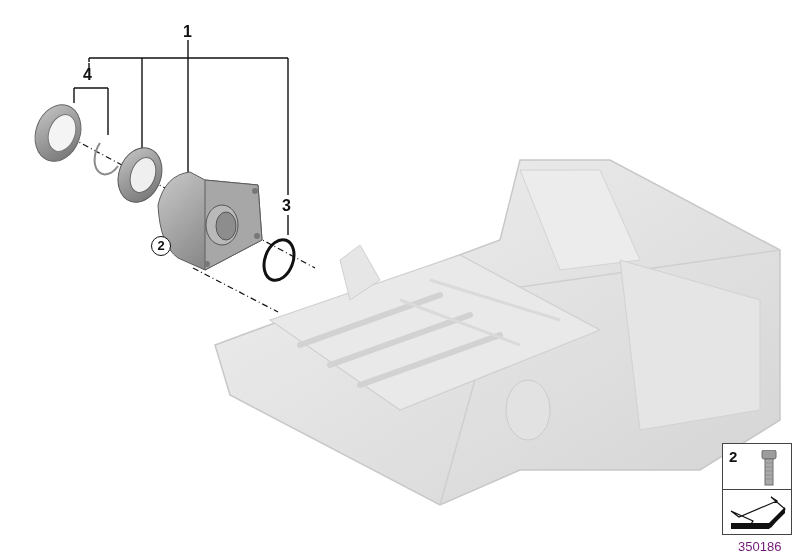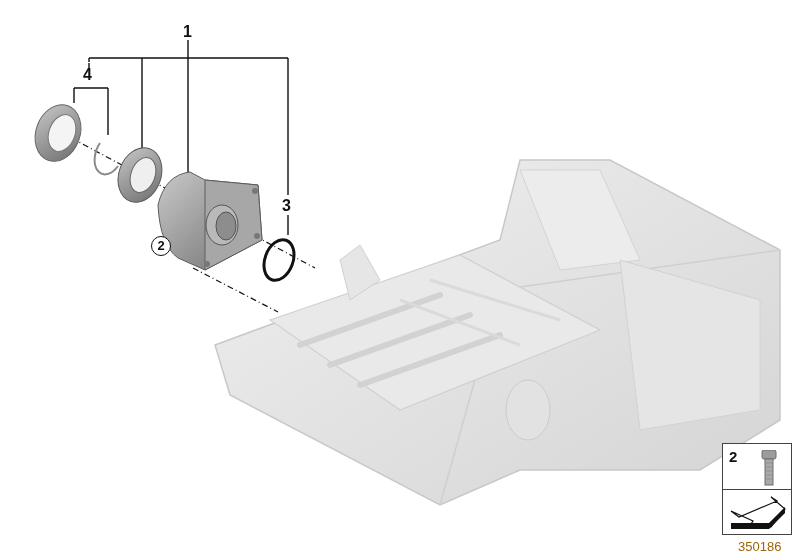--- a/index.html
+++ b/index.html
@@ -3,21 +3,21 @@
 <meta charset="utf-8">
 <style>
   html, body { margin:0; padding:0; background:#ffffff; }
   body { width:800px; height:560px; position:relative; overflow:hidden; font-family:"Liberation Sans", sans-serif; }
   #diagram { position:absolute; left:0; top:0; width:800px; height:560px; }
   .callout { position:absolute; font-family:"Liberation Sans", sans-serif; font-weight:bold; font-size:16px; color:#111; line-height:16px; }
   .circled { position:absolute; width:18px; height:18px; border:1.6px solid #111; border-radius:50%; text-align:center; font-weight:bold; font-size:13px; line-height:18px; color:#111; background:#fff; }
   #legend-box { position:absolute; left:722px; top:443px; width:68px; height:90px; border:1px solid #444; background:#fff; }
   #legend-top { position:absolute; left:0; top:0; width:68px; height:45px; border-bottom:1px solid #444; }
   #legend-num { position:absolute; left:6px; top:4px; font-weight:bold; font-size:15px; color:#111; }
-  #part-number { position:absolute; left:738px; top:539px; font-size:13px; color:#a16207; }
+  #part-number { position:absolute; left:738px; top:539px; font-size:13px; color:#701a75; }
 </style>
 </head>
 <body>
 
 <div id="diagram">
   <svg width="800" height="560" viewBox="0 0 800 560">
     <defs>
       <linearGradient id="metal" x1="0" y1="0" x2="1" y2="1">
         <stop offset="0" stop-color="#c9c9c9"></stop>
         <stop offset="0.5" stop-color="#9a9a9a"></stop>

